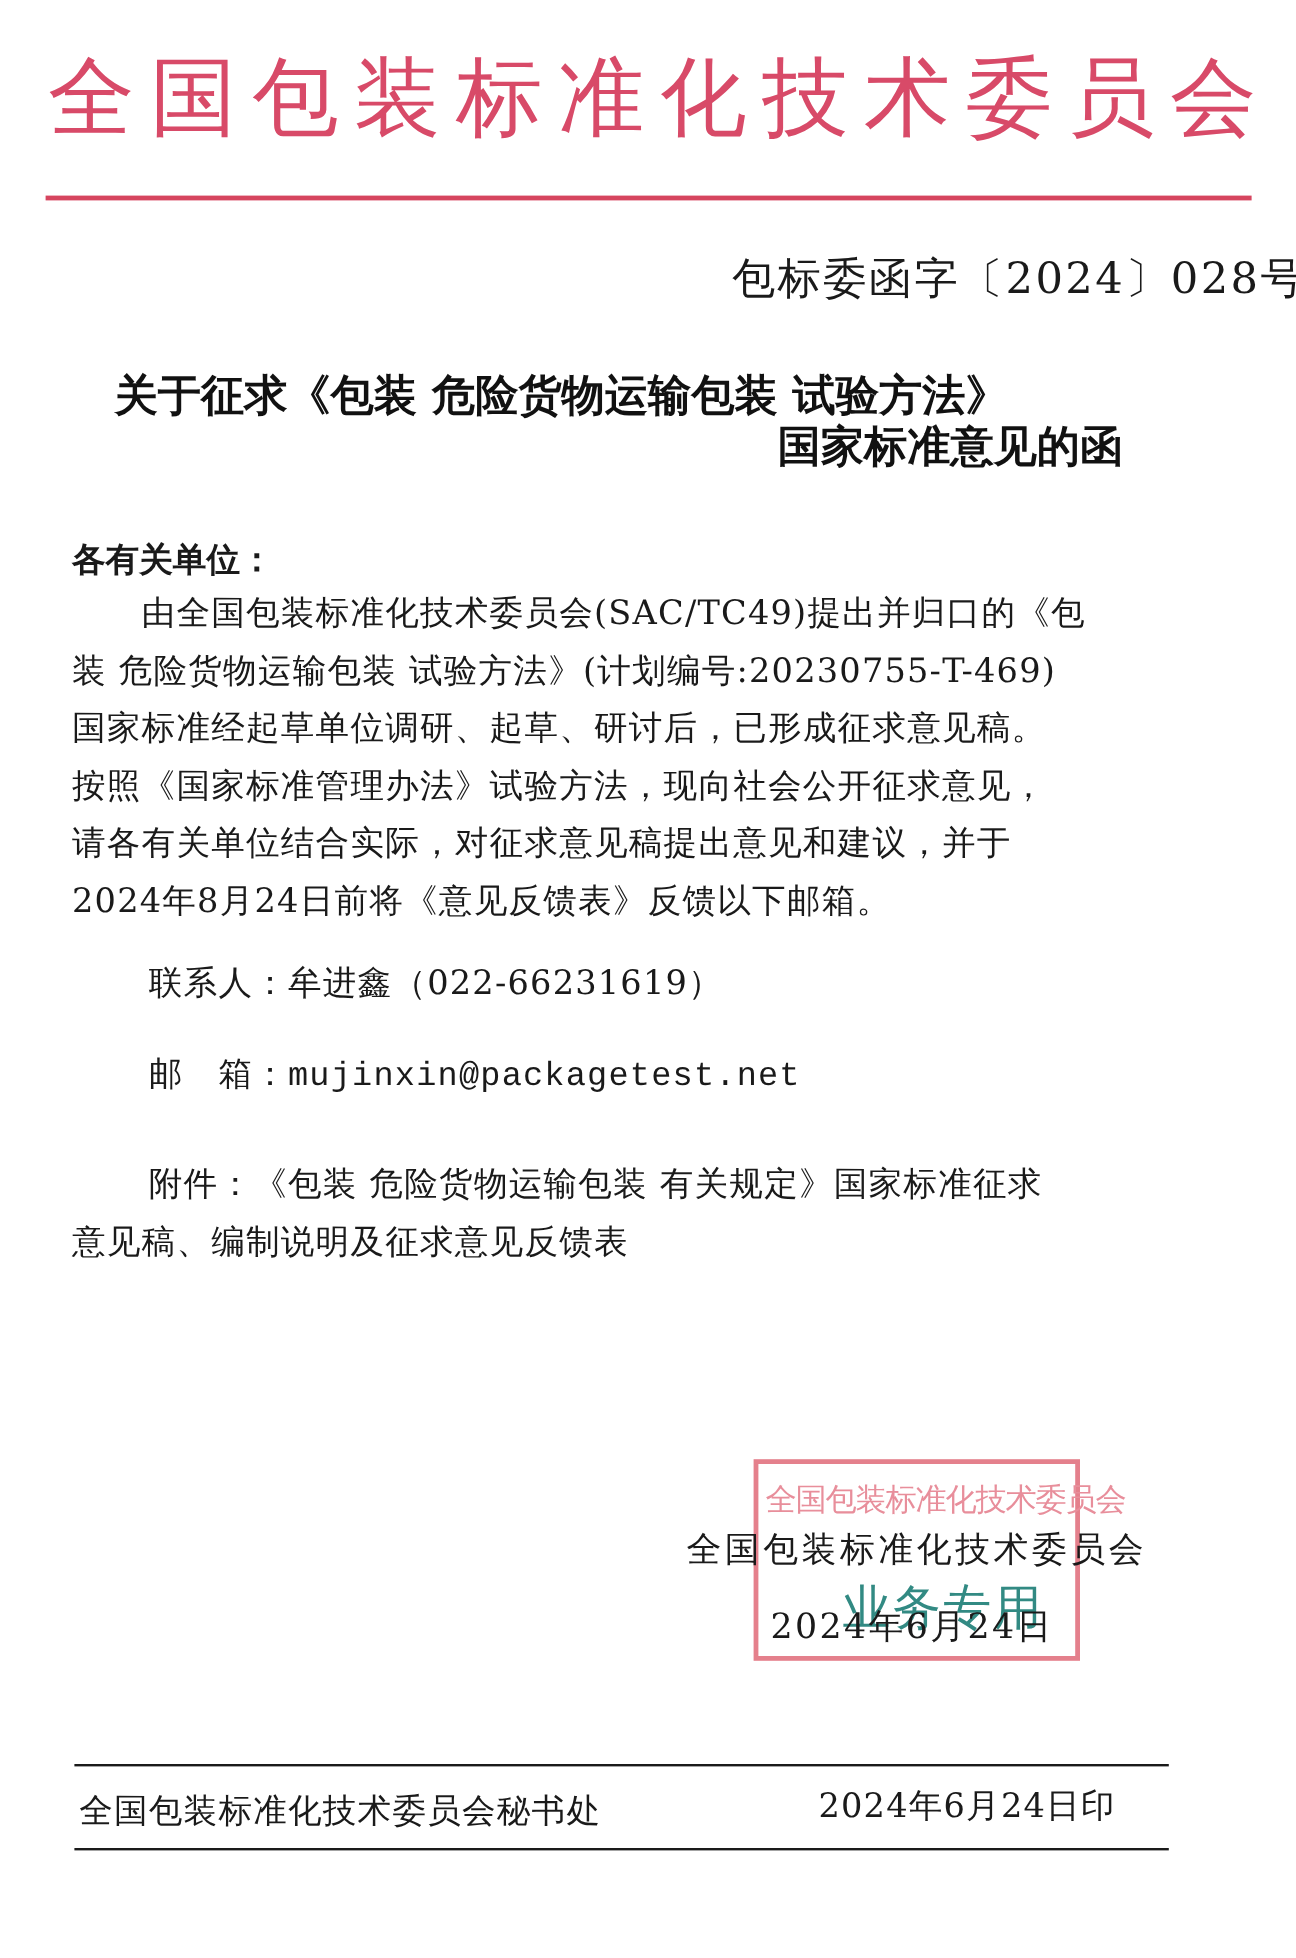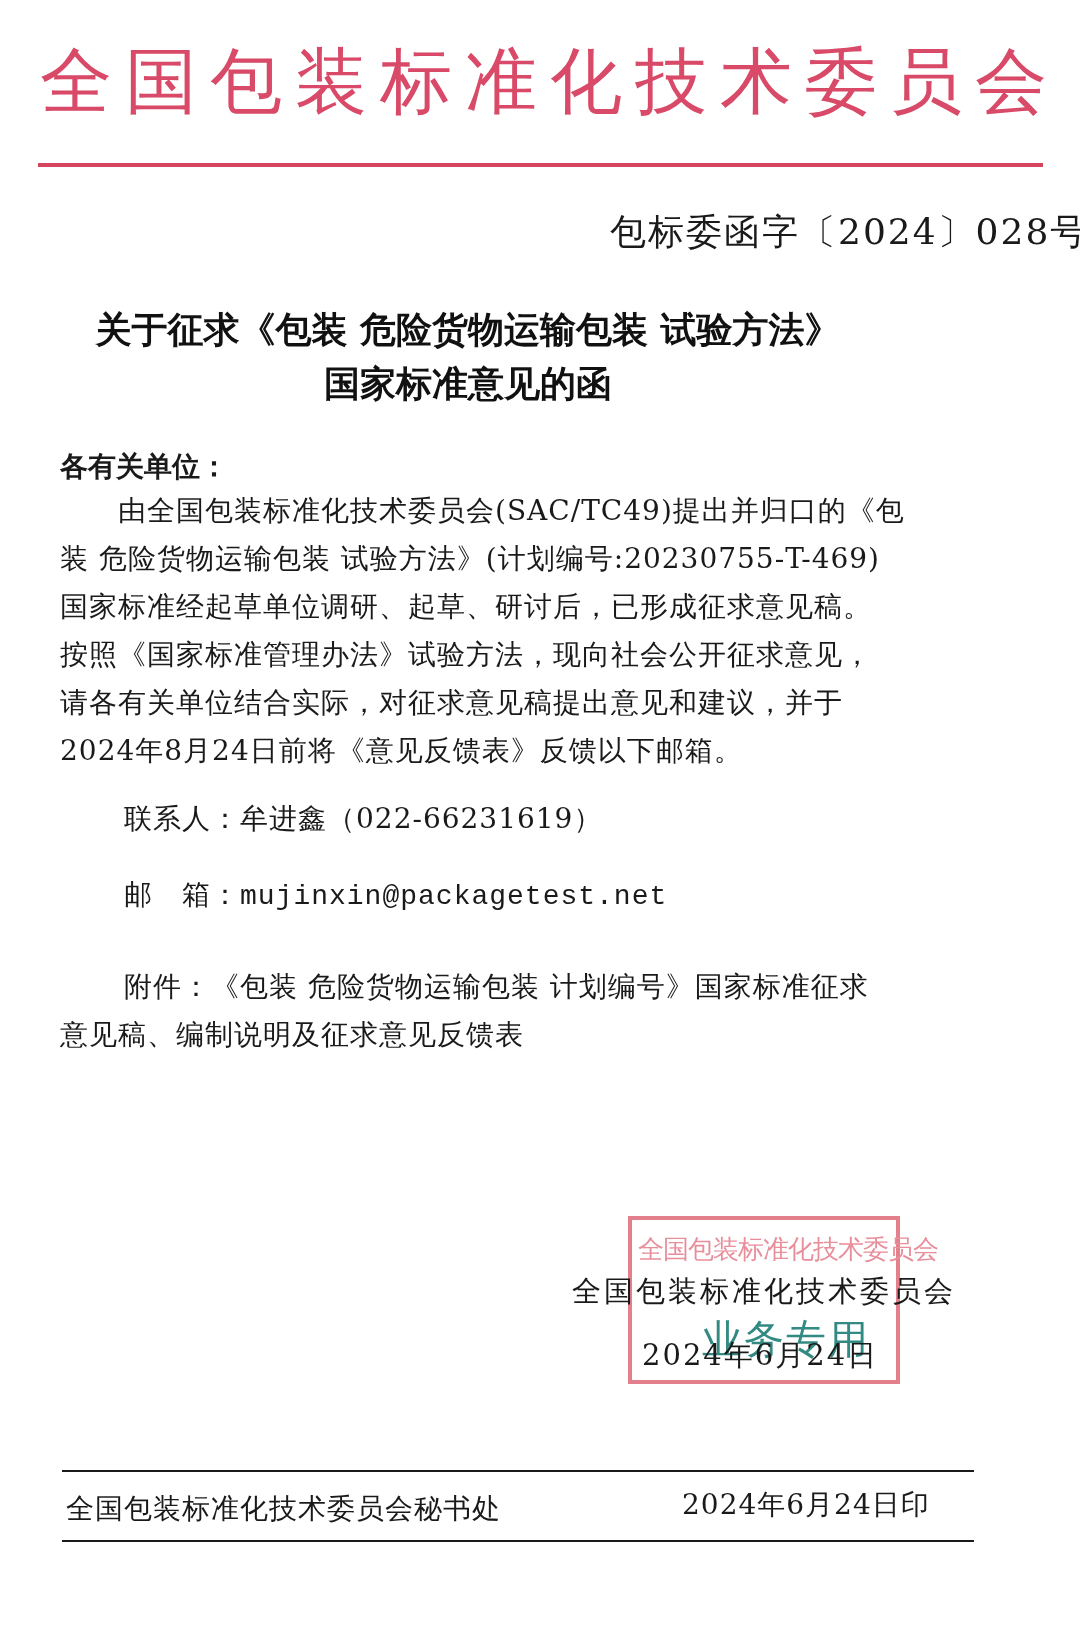--- a/index.html
+++ b/index.html
@@ -6,21 +6,21 @@
   body { width: 1080px; height: 1632px; position: relative; overflow: hidden;
          font-family: "DejaVu Serif", "Liberation Serif", serif; color: #1a1a1a; }
   .abs { position: absolute; }
   .masthead { left: 40px; top: 36px; width: 1000px; font-size: 72px; color: #d84a68;
               letter-spacing: 13px; white-space: nowrap; font-family: "DejaVu Sans", sans-serif; font-weight: normal; line-height: 90px; }
   .red-rule { left: 38px; top: 163px; width: 1005px; height: 4px; background: #d6455f; }
   .docno { left: 610px; top: 208px; font-size: 36px; letter-spacing: 2px; white-space: nowrap; }
   .title { left: 0; width: 936px; text-align: center; font-family: "DejaVu Sans", sans-serif;
            font-weight: bold; font-size: 36px; white-space: nowrap; color: #111; }
   .title1 { top: 306px; }
-  .title2 { top: 360px; }
+  .title2 { top: 348px; text-align: right; }
   .salute { left: 60px; top: 448px; font-size: 28px; font-weight: bold; font-family: Liberation Sans, sans-serif; }
   .para { left: 60px; font-size: 28px; white-space: nowrap; letter-spacing: 1px; }
   .contact { left: 124px; font-size: 28px; white-space: nowrap; letter-spacing: 1px; }
   .signer { left: 572px; top: 1272px; font-size: 29px; letter-spacing: 3px; white-space: nowrap; }
   .signdate { left: 642px; top: 1336px; font-size: 29px; letter-spacing: 2px; white-space: nowrap; }
   .stamp { left: 628px; top: 1216px; width: 272px; height: 168px; border: 4px solid #e06a78;
            box-sizing: border-box; opacity: 0.85; }
   .stamp-top { position: absolute; left: 6px; top: 12px; font-size: 26px; color: #e47b8a;
                white-space: nowrap; font-family: "DejaVu Sans", sans-serif; letter-spacing: -1px; }
   .stamp-bottom { position: absolute; left: 70px; top: 92px; font-size: 40px; color: #0f766e;
@@ -47,21 +47,21 @@
 <div class="abs para" style="top:588px;">国家标准经起草单位调研、起草、研讨后，已形成征求意见稿。</div>
 <div class="abs para" style="top:636px;">按照《国家标准管理办法》试验方法，现向社会公开征求意见，</div>
 <div class="abs para" style="top:684px;">请各有关单位结合实际，对征求意见稿提出意见和建议，并于</div>
 <div class="abs para" style="top:732px;">2024年8月24日前将《意见反馈表》反馈以下邮箱。</div>
 
 <div class="abs contact" style="top:800px;">联系人：牟进鑫（022-66231619）</div>
 <div class="abs contact" style="top:876px;">
   <span>邮　箱：</span><span style="font-family:'Liberation Mono','DejaVu Sans Mono',monospace;">mujinxin@packagetest.net</span>
 </div>
 
-<div class="abs contact" style="top:968px;">附件：《包装 危险货物运输包装 计划编号》国家标准征求</div>
+<div class="abs contact" style="top:968px;">附件：《包装 危险货物运输包装 有关规定》国家标准征求</div>
 <div class="abs para" style="top:1016px;">意见稿、编制说明及征求意见反馈表</div>
 
 <div class="abs stamp">
   <div class="stamp-top">全国包装标准化技术委员会</div>
   <div class="stamp-bottom">业务专用</div>
 </div>
 <div class="abs signer">全国包装标准化技术委员会</div>
 <div class="abs signdate">2024年6月24日</div>
 
 <div class="abs rule" style="left:62px; top:1470px; width:912px;"></div>

